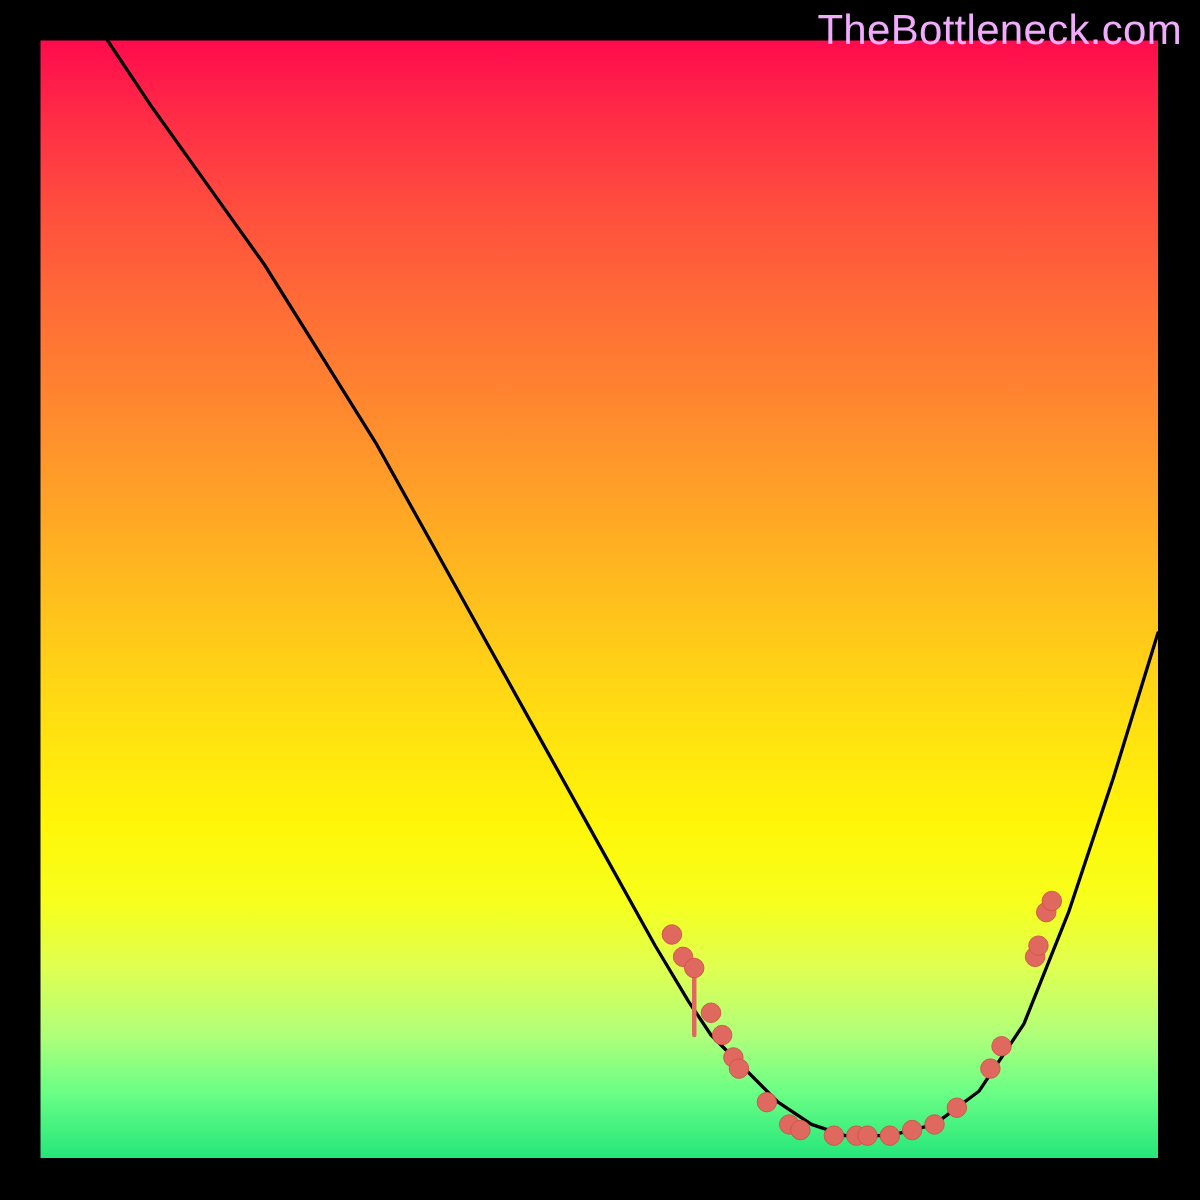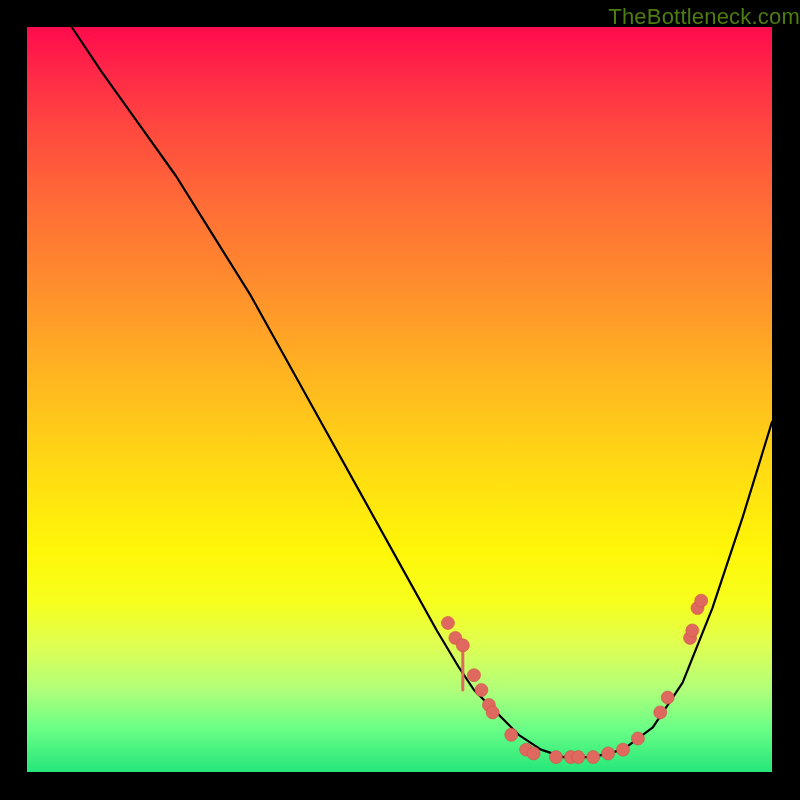--- a/index.html
+++ b/index.html
@@ -37,23 +37,23 @@
       #f7ff1c 77%,
       #dfff52 83%,
       #b0ff7a 89%,
       #6cff86 94%,
       #25e67a 100%
     );
   }
   .watermark {
     position: absolute;
     top: 4px;
-    right: 0;
-    color: #4d7c0f;
-    font-size: 22px;
+    right: 12px;
+    color: #f0abfc;
+    font-size: 28px;
     font-weight: 500;
     letter-spacing: 0.2px;
     user-select: none;
   }
   svg.curve {
     position: absolute;
     left: 0;
     top: 0;
     width: 745px;
     height: 745px;

